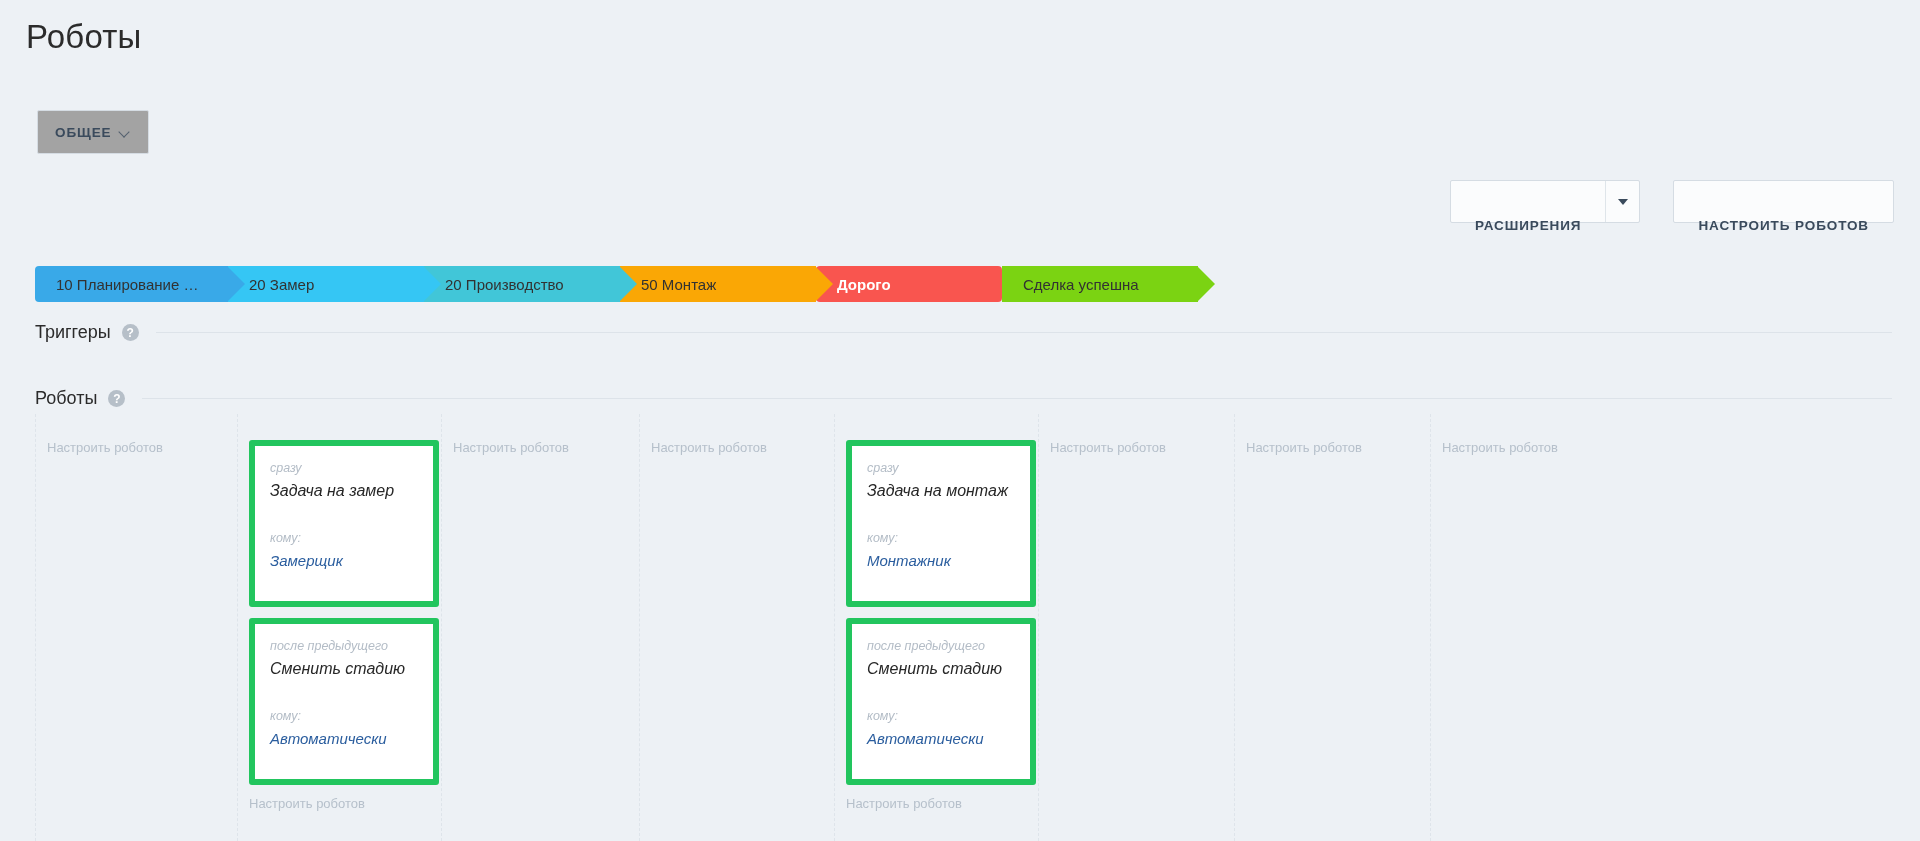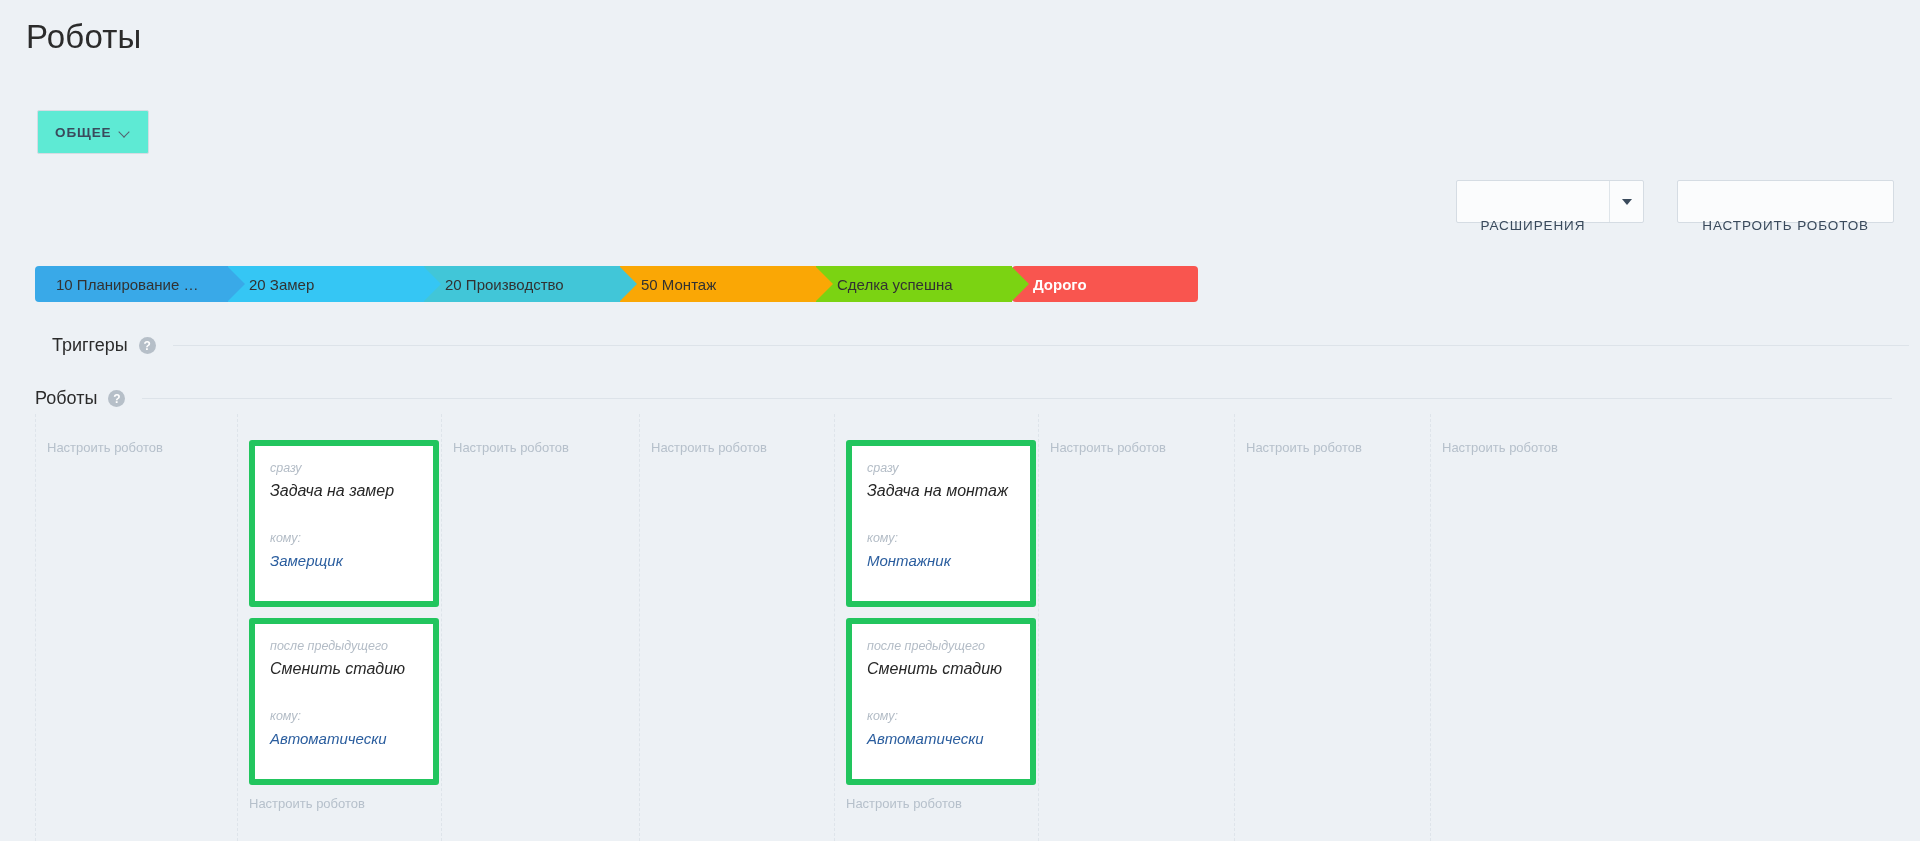--- a/index.html
+++ b/index.html
@@ -34,21 +34,21 @@
   
   .cat-btn {
     position: absolute;
     left: 37px;
     top: 110px;
     height: 44px;
     padding: 0 17px;
     display: flex;
     align-items: center;
     gap: 9px;
-    background: #5eead4;
+    background: #a3a3a3;
     border: 1px solid #d5dce3;
     border-radius: 2px;
     cursor: pointer;
   }
   .cat-btn-label {
     font-size: 13.5px;
     font-weight: bold;
     color: #3a4a5c;
     letter-spacing: 0.9px;
   }
@@ -84,21 +84,21 @@
     border-radius: 2px;
     display: flex;
     align-items: stretch;
     cursor: pointer;
   }
   .btn-text {
     display: flex;
     align-items: center;
     padding: 0 24px;
     font-size: 13.5px;
-    font-weight: normal;
+    font-weight: bold;
     color: #3a4a5c;
     letter-spacing: 0.9px;
     white-space: nowrap;
     margin-top: 44px;
   }
   .btn-split {
     width: 34px;
     border-left: 1px solid #dfe5ea;
     display: flex;
     align-items: center;
@@ -197,21 +197,21 @@
     cursor: pointer;
     flex: 0 0 auto;
     line-height: 1;
   }
   .section-rule {
     flex: 1 1 auto;
     height: 1px;
     background: #dde3e9;
     margin-left: 6px;
   }
-  .section-triggers { top: 335px; margin-left: 17px; }
+  .section-triggers { top: 322px; }
   .section-robots { top: 388px; }
 
   
   .columns {
     position: absolute;
     left: 35px;
     top: 414px;
     width: 1857px;
     height: 427px;
     display: flex;
@@ -330,32 +330,32 @@
       </div>
       <div class="stage" style="width: 196px;">
         <div class="stage-bg" style="background: rgb(250, 167, 5);"></div>
         <div class="stage-arrow">
           <svg width="18" height="36" viewBox="0 0 18 36">
             <path d="M0 0 L18 18 L0 36 Z" fill="#faa705"></path>
           </svg>
         </div>
         <div class="stage-label">50 Монтаж</div>
       </div>
+      <div class="stage last" style="width: 186px;">
+        <div class="stage-bg" style="background: rgb(249, 85, 79);"></div>
+        <div class="stage-label">Дорого</div>
+      </div>
       <div class="stage" style="width: 196px;">
         <div class="stage-bg" style="background: rgb(123, 211, 18);"></div>
         <div class="stage-arrow">
           <svg width="18" height="36" viewBox="0 0 18 36">
             <path d="M0 0 L18 18 L0 36 Z" fill="#7bd312"></path>
           </svg>
         </div>
         <div class="stage-label">Сделка успешна</div>
-      </div>
-      <div class="stage last" style="width: 186px;">
-        <div class="stage-bg" style="background: rgb(249, 85, 79);"></div>
-        <div class="stage-label">Дорого</div>
       </div>
     </div>
 
   <div class="section section-triggers">
     <span class="section-title">Триггеры</span>
     <span class="help-icon">?</span>
     <span class="section-rule"></span>
   </div>
 
   <div class="section section-robots">

